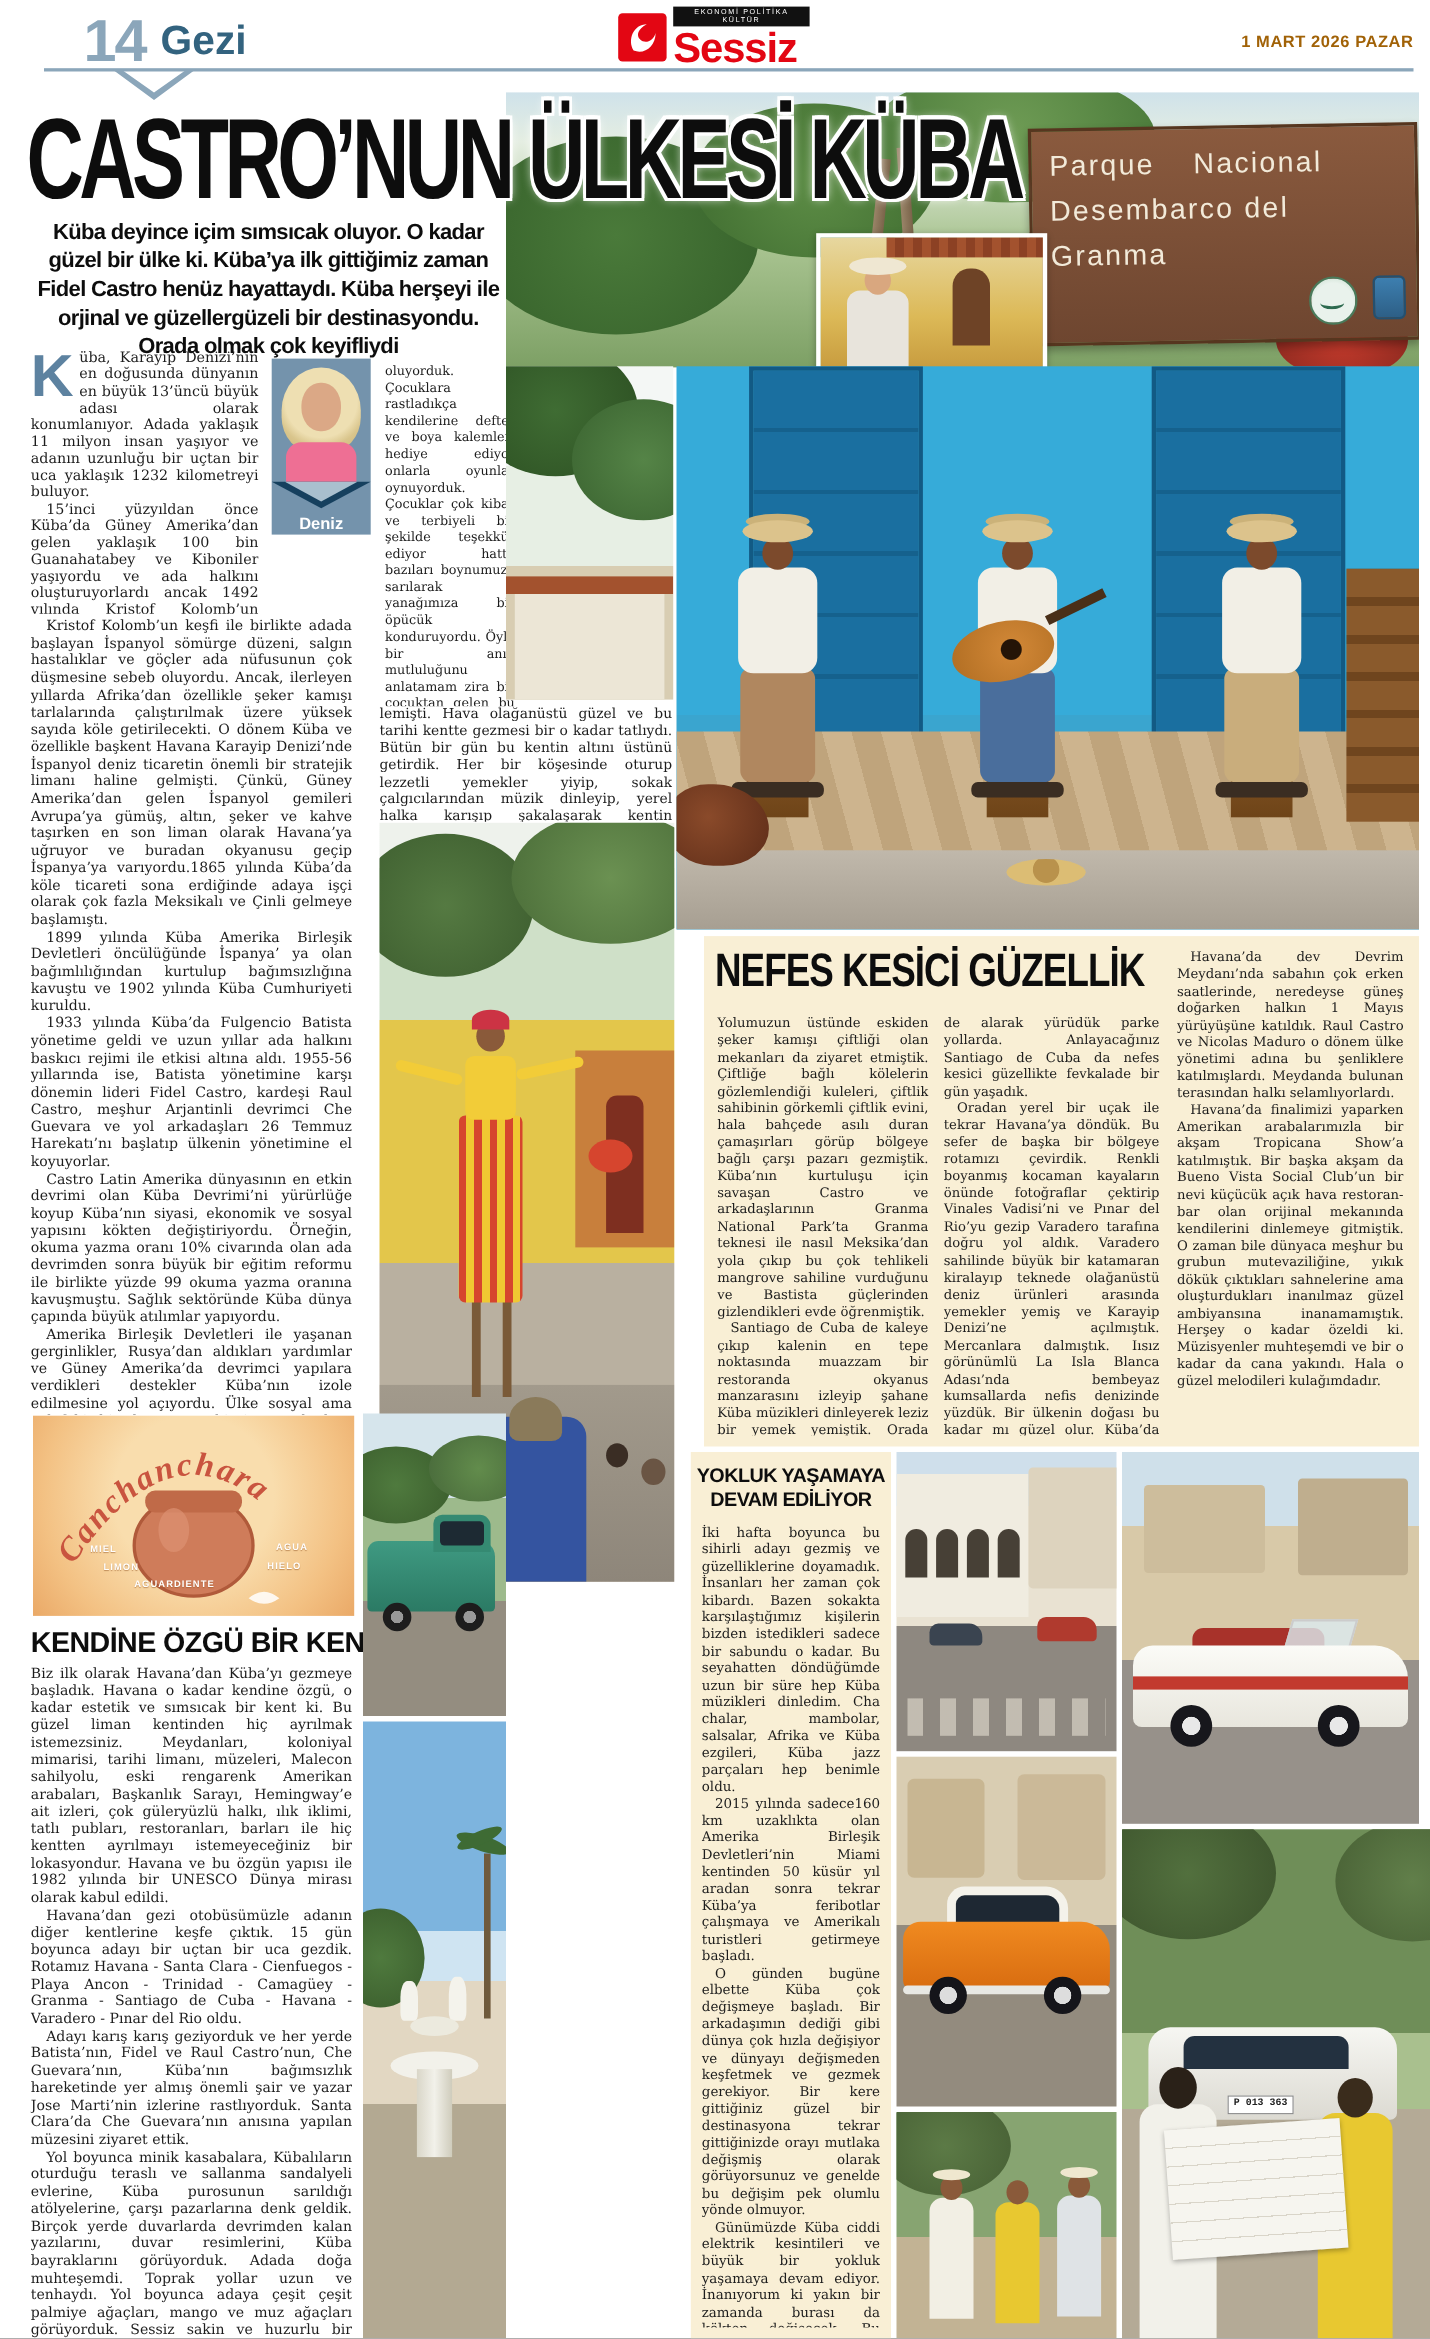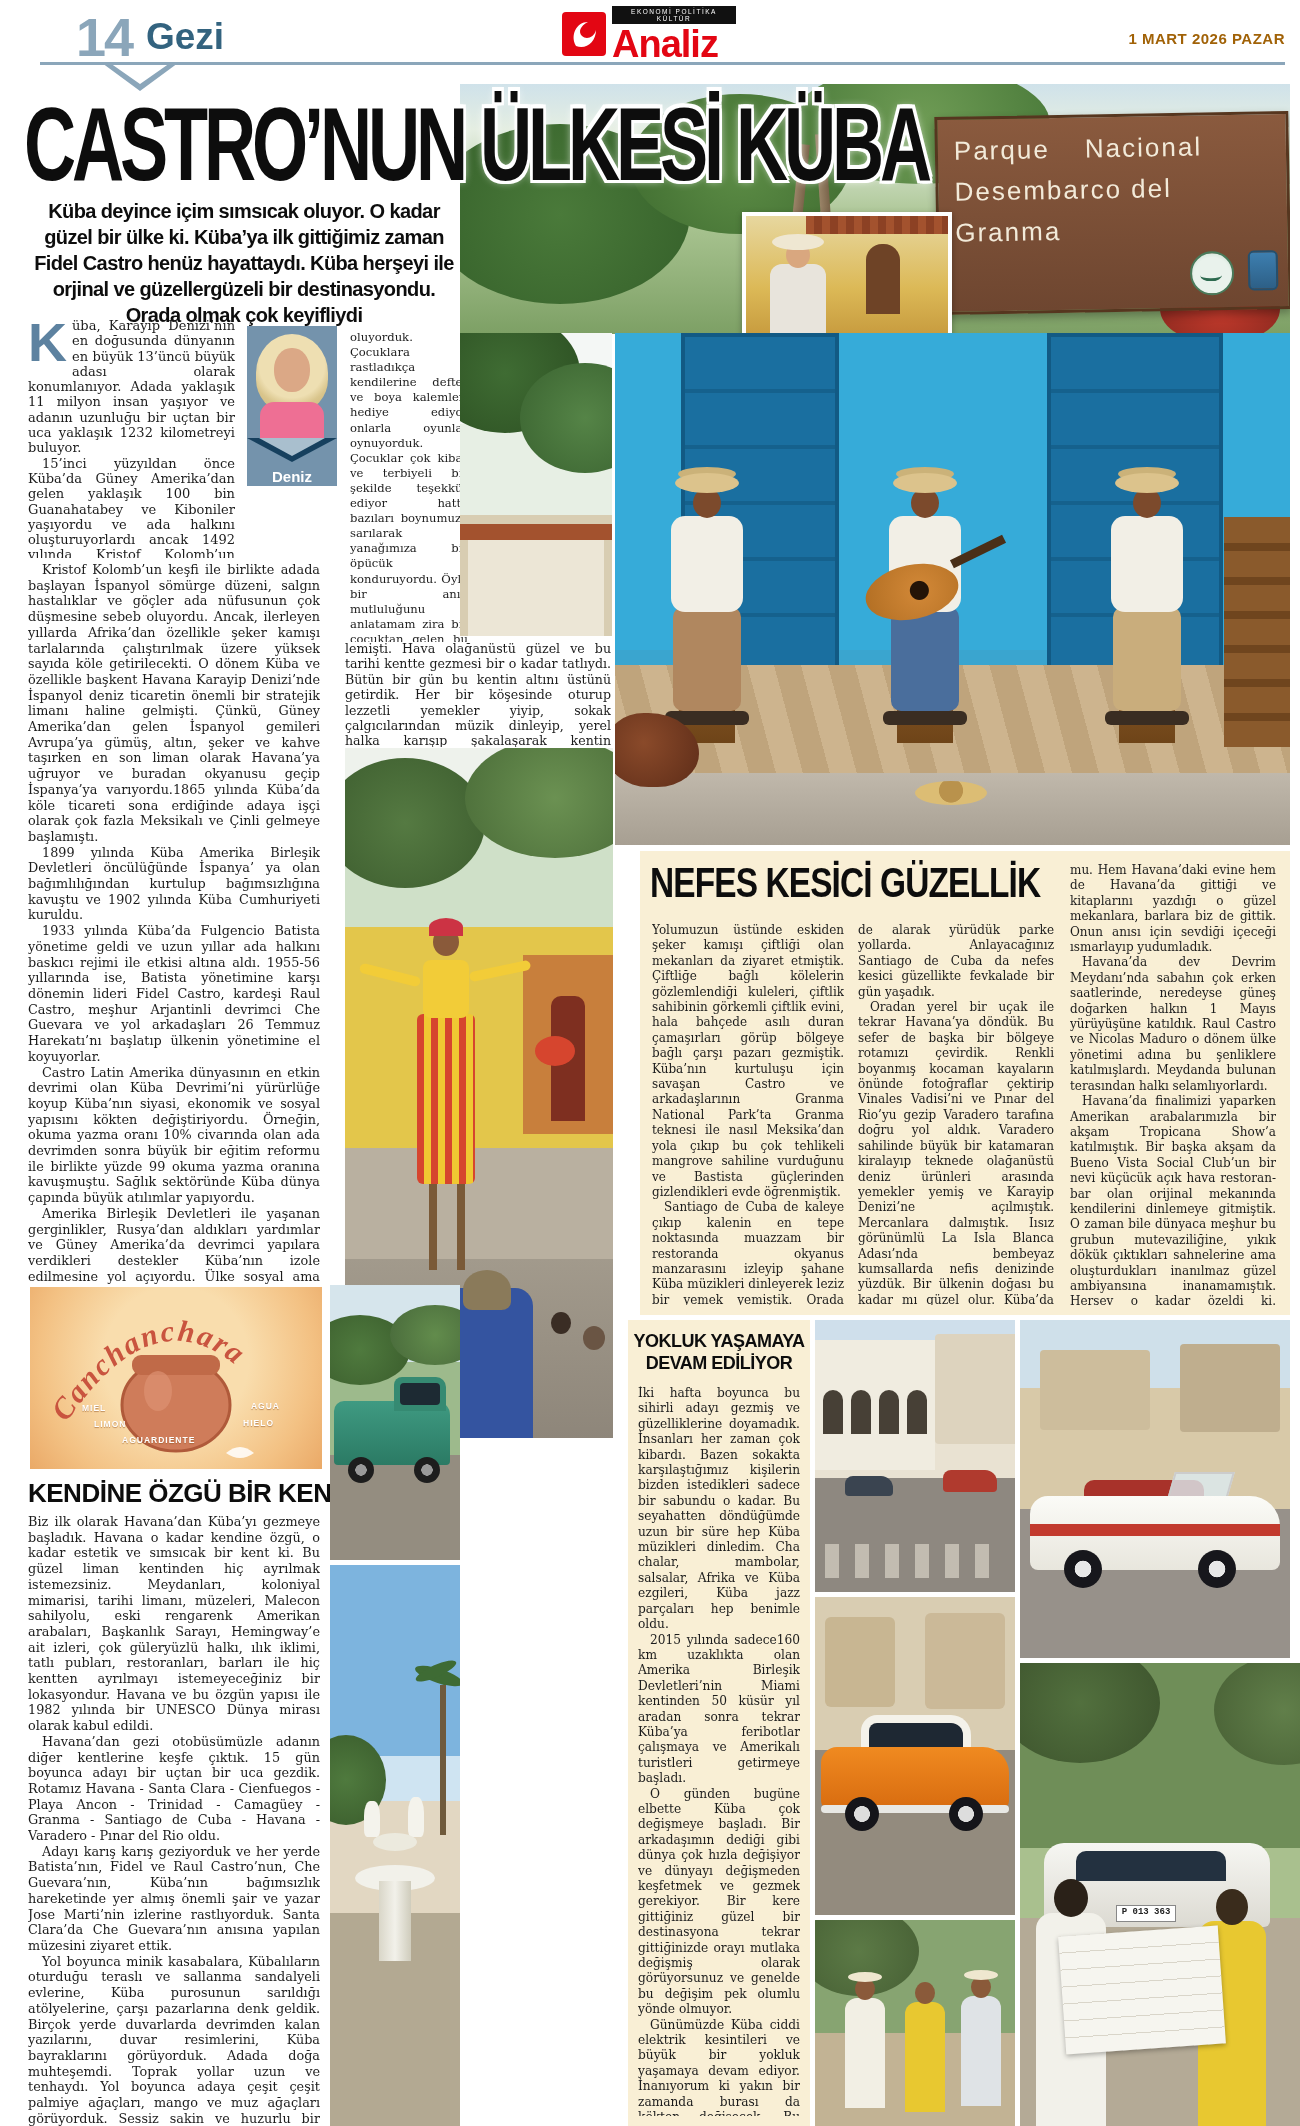--- a/index.html
+++ b/index.html
@@ -202,21 +202,21 @@
   <div class="abs pagenum">14</div>
   <div class="abs sectionname">Gezi</div>
   <div class="abs logo">
     <div class="logo-mark">
       <svg width="36" height="36" viewBox="0 0 36 36">
           <path d="M10 30 C4 20 10 6 22 6 C14 10 12 16 16 20 C20 24 28 22 30 14 C30 26 20 34 10 30 Z" fill="#fff"></path>
         </svg>
     </div>
     <div class="logo-right">
       <div class="logo-tagline">EKONOMİ POLİTİKA KÜLTÜR</div>
-      <div class="logo-brand">Analiz</div>
+      <div class="logo-brand">Sessiz</div>
     </div>
   </div>
   <div class="abs dateline">1 MART 2026 PAZAR</div>
   <div class="abs header-rule"></div>
   <svg class="abs header-notch" width="76" height="32" viewBox="0 0 76 32">
     <polygon points="0,0 38,28 76,0 68,0 38,21 8,0" fill="#8ba6ba"></polygon>
   </svg>
 
   <div class="abs headline">CASTRO’NUN ÜLKESİ KÜBA</div>
   <div class="abs lead">Küba deyince içim sımsıcak oluyor. O kadar güzel bir ülke ki.  Küba’ya ilk gittiğimiz zaman Fidel Castro henüz hayattaydı. Küba herşeyi ile orjinal ve güzellergüzeli bir destinasyondu. Orada olmak çok keyifliydi</div>
@@ -324,21 +324,20 @@
     <h2 class="nefes-head" style="margin:0;">NEFES KESİCİ GÜZELLİK</h2>
     <div class="nefes-col ncol1">
       <p class="noind">Yolumuzun üstünde eskiden şeker kamışı çiftliği olan mekanları da ziyaret etmiştik. Çiftliğe bağlı kölelerin gözlemlendiği kuleleri, çiftlik sahibinin görkemli çiftlik evini, hala bahçede asılı duran çamaşırları görüp bölgeye bağlı çarşı pazarı gezmiştik. Küba’nın kurtuluşu için savaşan Castro ve arkadaşlarının Granma National Park’ta Granma teknesi ile nasıl Meksika’dan yola çıkıp bu çok tehlikeli mangrove sahiline vurduğunu ve Bastista güçlerinden gizlendikleri evde öğrenmiştik.</p>
       <p>Santiago de Cuba de kaleye çıkıp kalenin en tepe noktasında muazzam bir restoranda okyanus manzarasını izleyip şahane Küba müzikleri dinleyerek leziz bir yemek yemiştik. Orada tesadüfen Lise öğrencileri ile bir arada danslarını izlerken biz de katıldık onlara. Yerel bir kültür sanat pazarından hediyelikleri pek beğenip değişik objeler</p>
     </div>
     <div class="nefes-col ncol2">
       <p class="noind">de alarak yürüdük parke yollarda. Anlayacağınız Santiago de Cuba da nefes kesici güzellikte fevkalade bir gün yaşadık.</p>
       <p>Oradan yerel bir uçak ile tekrar Havana’ya döndük. Bu sefer de başka bir bölgeye rotamızı çevirdik. Renkli boyanmış kocaman kayaların önünde fotoğraflar çektirip Vinales Vadisi’ni ve Pınar del Rio’yu gezip Varadero tarafına doğru yol aldık. Varadero sahilinde büyük bir katamaran kiralayıp teknede olağanüstü deniz ürünleri arasında yemekler yemiş ve Karayip Denizi’ne açılmıştık. Mercanlara dalmıştık. Iısız görünümlü La Isla Blanca Adası’nda bembeyaz kumsallarda nefis denizinde yüzdük. Bir ülkenin doğası bu kadar mı güzel olur. Küba’da vahşi hayvan öldürmek ve doğaya zarar vermek yasak. Uymayanlar için büyük yaptırımları var. Havana’ya gelip de Hemingway’in izini sürmeden gitmek ol-</p>
     </div>
     <div class="nefes-col ncol3">
-      <p class="noind">mu. Hem Havana’daki evine hem de Havana’da gittiği ve kitaplarını yazdığı o güzel mekanlara, barlara biz de gittik. Onun anısı için sevdiği içeceği ısmarlayıp yudumladık.</p>
       <p>Havana’da dev Devrim Meydanı’nda sabahın çok erken saatlerinde, neredeyse güneş doğarken halkın 1 Mayıs yürüyüşüne katıldık. Raul Castro ve Nicolas Maduro o dönem ülke yönetimi adına bu şenliklere katılmışlardı. Meydanda bulunan terasından halkı selamlıyorlardı.</p>
       <p>Havana’da finalimizi yaparken Amerikan arabalarımızla bir akşam Tropicana Show’a katılmıştık. Bir başka akşam da Bueno Vista Social Club’un bir nevi küçücük açık hava restoran- bar olan orijinal mekanında kendilerini dinlemeye gitmiştik. O zaman bile dünyaca meşhur bu grubun mutevaziliğine, yıkık dökük çıktıkları sahnelerine ama oluşturdukları inanılmaz güzel ambiyansına inanamamıştık. Herşey o kadar özeldi ki. Müzisyenler muhteşemdi ve bir o kadar da cana yakındı. Hala o güzel melodileri kulağımdadır.</p>
     </div>
   </div>
 
   <div class="abs photo ph-stilt">
     <div class="blob" style="left:-20px;top:10px;width:160px;height:130px;background:radial-gradient(circle,#557a42,#3c5c2e);"></div>
     <div class="blob" style="left:120px;top:-10px;width:180px;height:120px;background:radial-gradient(circle,#6b9152,#4a6c38);"></div>
     <div class="s-bld2"></div>
     <div class="s-door"></div>

